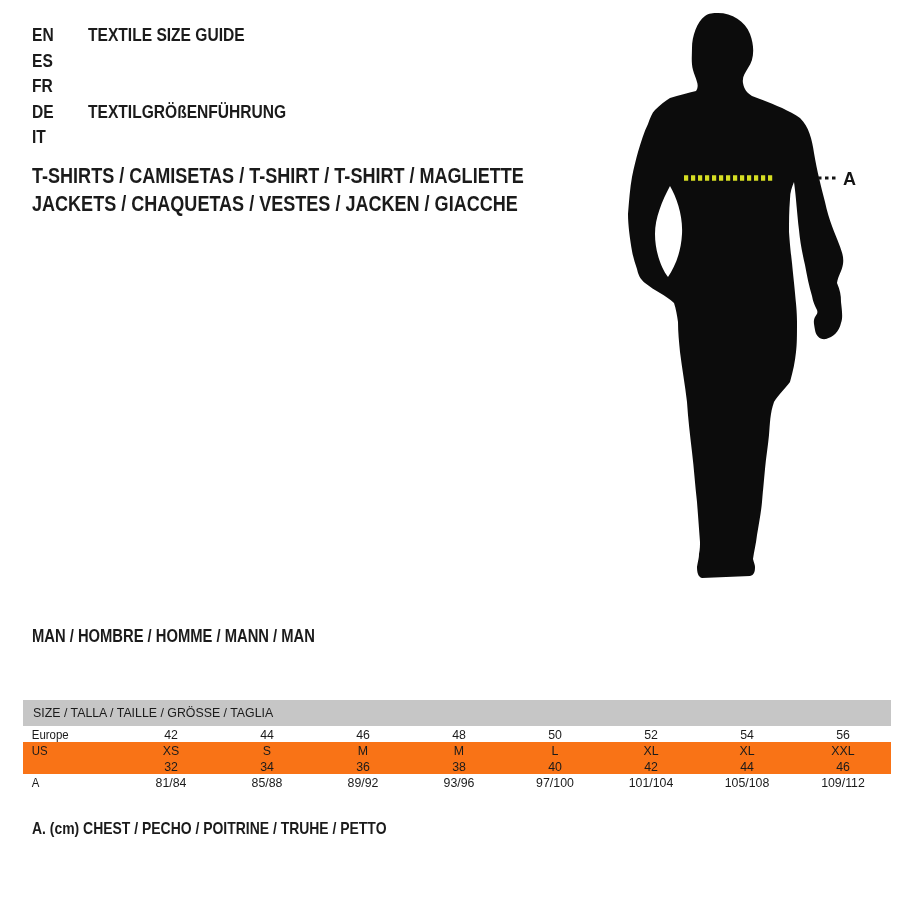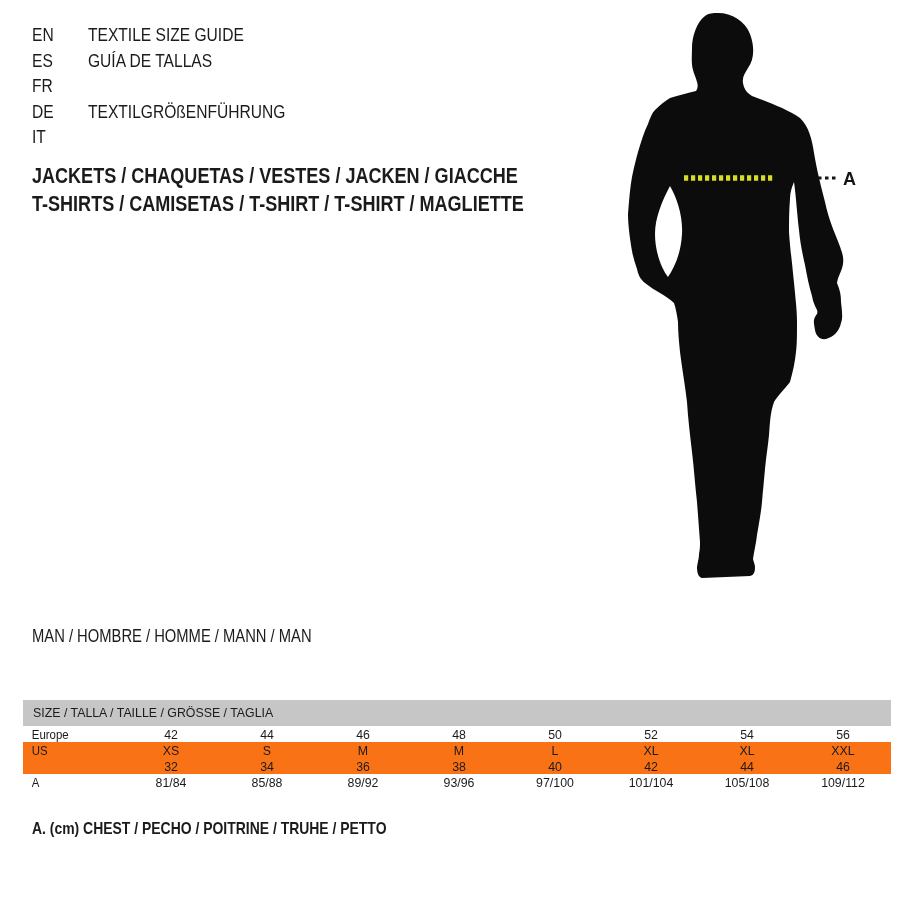--- a/index.html
+++ b/index.html
@@ -8,32 +8,32 @@
     background:#ffffff;
     font-family:"Liberation Sans", sans-serif;
     color:#1b1b1b;
     -webkit-font-smoothing:antialiased;
   }
   .abs{position:absolute;}
   
   .cxl{display:inline-block;transform:scaleX(.82);transform-origin:0 50%;white-space:nowrap;}
 
   
-  .langs{left:32px;top:22px;font-size:19px;font-weight:normal;line-height:25.5px;}
+  .langs{left:32px;top:22px;font-size:19px;font-weight:bold;line-height:25.5px;}
   .lrow{display:flex;}
   .lcode{width:56px;flex:0 0 56px;}
 
   
   .category{left:32px;top:162px;font-size:22px;font-weight:bold;line-height:28px;}
 
   
   .figure{left:622px;top:5px;width:240px;height:592px;}
 
   
-  .sect{left:32px;top:622px;font-size:18px;font-weight:normal;line-height:28px;}
+  .sect{left:32px;top:622px;font-size:18px;font-weight:bold;line-height:28px;}
 
   
   .sizetable{left:23px;top:700px;width:868px;font-size:13px;font-weight:normal;}
   .thead{height:26px;line-height:26px;background:#c6c6c6;padding-left:10px;}
   .trow{display:grid;grid-template-columns:100px repeat(8,1fr);height:16px;align-items:center;}
   .trow.shaded{background:#f97316;}
   .tlabel{padding-left:10px;text-align:left;transform:scaleX(.88);transform-origin:0 50%;white-space:nowrap;}
   .tcell{text-align:center;transform:scaleX(.95);transform-origin:50% 50%;white-space:nowrap;}
 
   
@@ -42,37 +42,36 @@
 </head>
 <body>
 
 <div class="abs langs">
   <div class="lrow">
     <span class="lcode"><span class="cxl">EN</span></span>
     <span><span class="cxl">TEXTILE SIZE GUIDE</span></span>
   </div>
   <div class="lrow">
     <span class="lcode"><span class="cxl">ES</span></span>
-    <span><span class="cxl">GUÍA DE TALLAS</span></span>
   </div>
   <div class="lrow">
     <span class="lcode"><span class="cxl">FR</span></span>
   </div>
   <div class="lrow">
     <span class="lcode"><span class="cxl">DE</span></span>
     <span><span class="cxl">TEXTILGRÖßENFÜHRUNG</span></span>
   </div>
   <div class="lrow">
     <span class="lcode"><span class="cxl">IT</span></span>
   </div>
 </div>
 
 <div class="abs category">
+  <div><span class="cxl">T-SHIRTS / CAMISETAS / T-SHIRT / T-SHIRT / MAGLIETTE</span></div>
   <div><span class="cxl">JACKETS / CHAQUETAS / VESTES / JACKEN / GIACCHE</span></div>
-  <div><span class="cxl">T-SHIRTS / CAMISETAS / T-SHIRT / T-SHIRT / MAGLIETTE</span></div>
 </div>
 
 <svg class="abs figure" viewBox="0 0 240 592" width="240" height="592" xmlns="http://www.w3.org/2000/svg">
   <path d="M96,8
            C110,8 123,16 128,29
            C133,42 132,55 126,63
            C123,68 120,72 121,78
            C122,84 125,88 130,91
            C146,97 165,104 178,113
            C187,122 190,134 192,148

